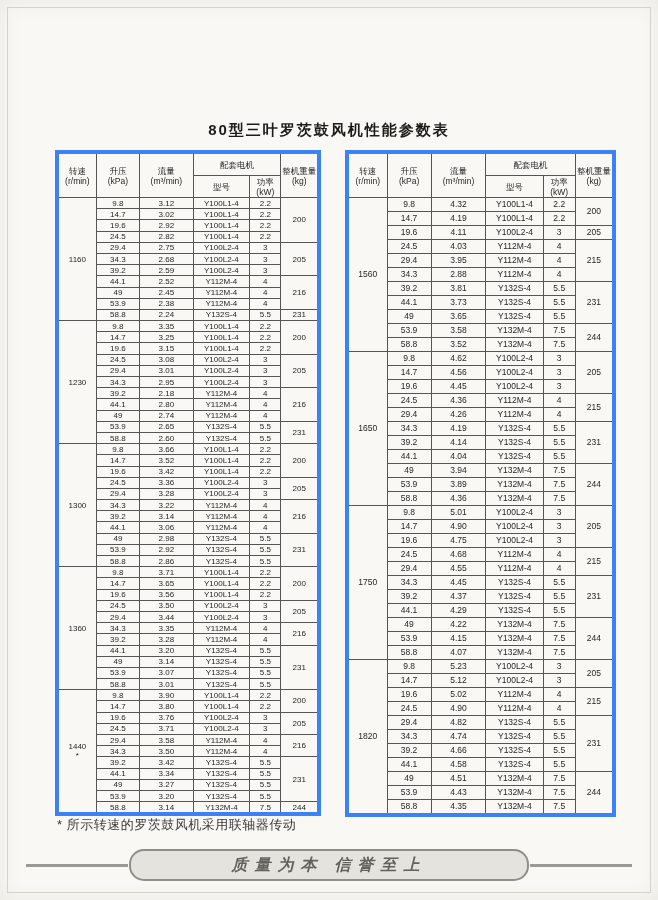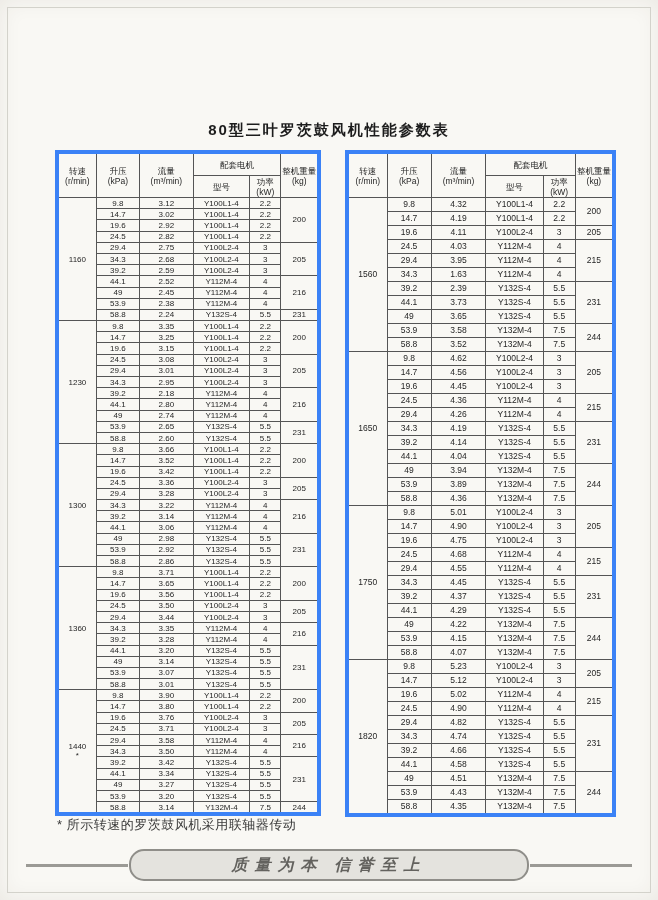--- a/index.html
+++ b/index.html
@@ -483,27 +483,27 @@
             <td rowspan="3">215</td>
           </tr>
           <tr>
             <td>29.4</td>
             <td>3.95</td>
             <td>Y112M-4</td>
             <td>4</td>
           </tr>
           <tr>
             <td>34.3</td>
-            <td>1.63</td>
-            <td>Y112M-4</td>
-            <td>4</td>
-          </tr>
-          <tr>
-            <td>39.2</td>
-            <td>2.39</td>
+            <td>2.88</td>
+            <td>Y112M-4</td>
+            <td>4</td>
+          </tr>
+          <tr>
+            <td>39.2</td>
+            <td>3.81</td>
             <td>Y132S-4</td>
             <td>5.5</td>
             <td rowspan="3">231</td>
           </tr>
           <tr>
             <td>44.1</td>
             <td>3.73</td>
             <td>Y132S-4</td>
             <td>5.5</td>
           </tr>

